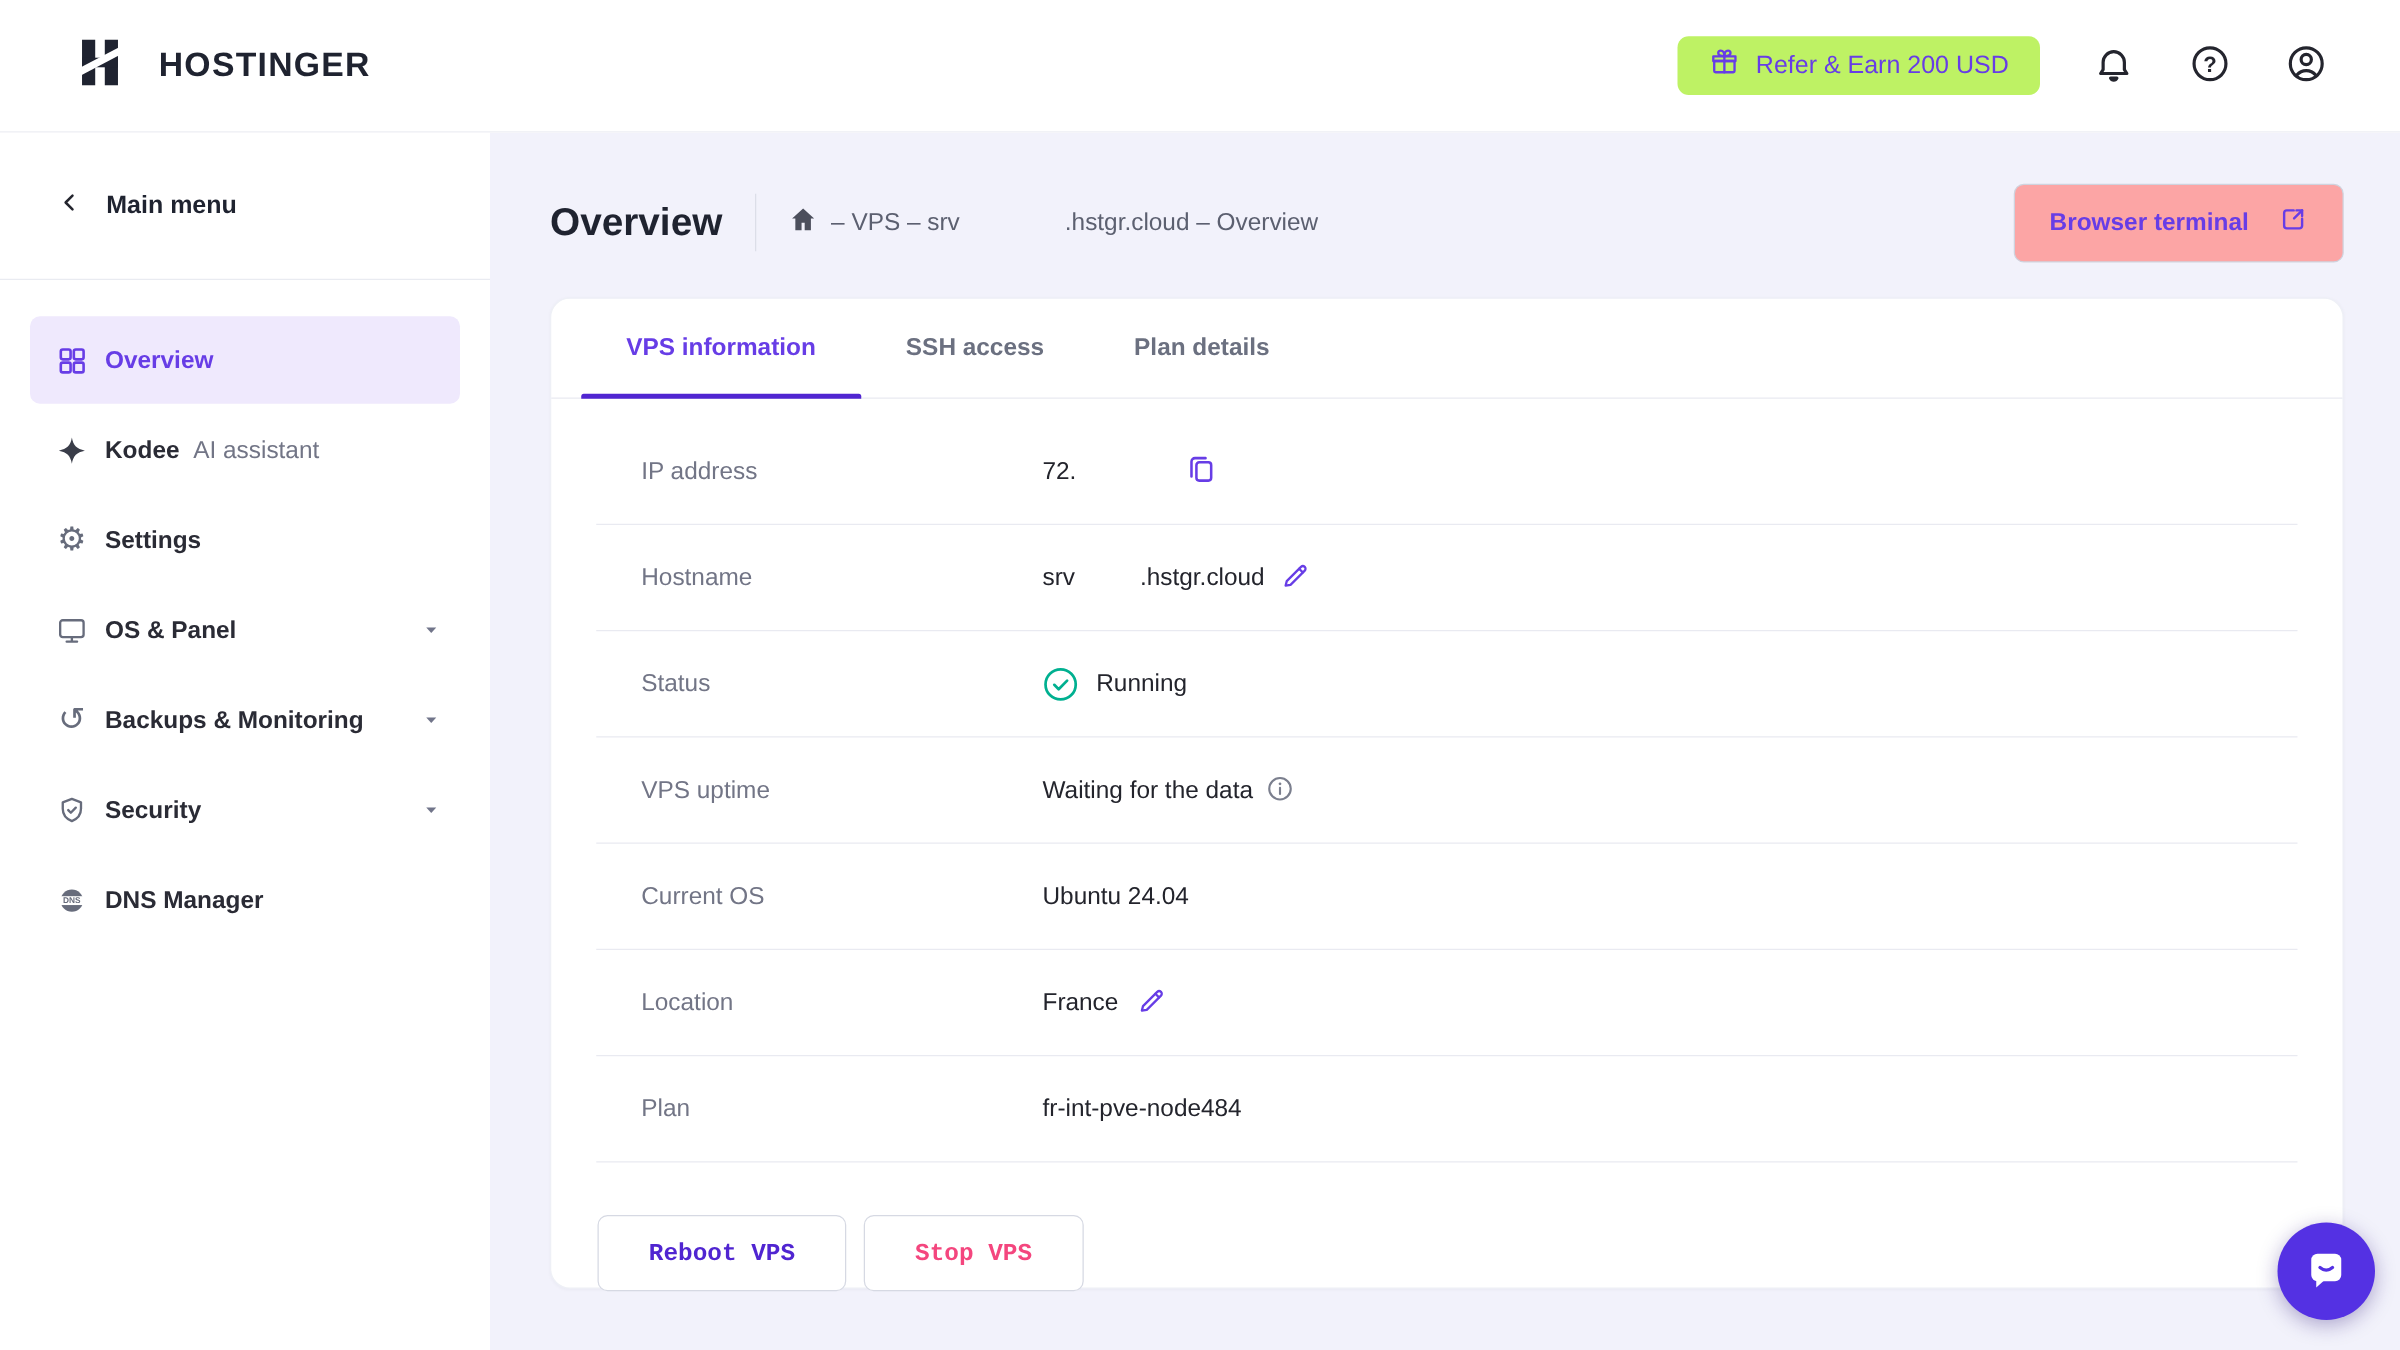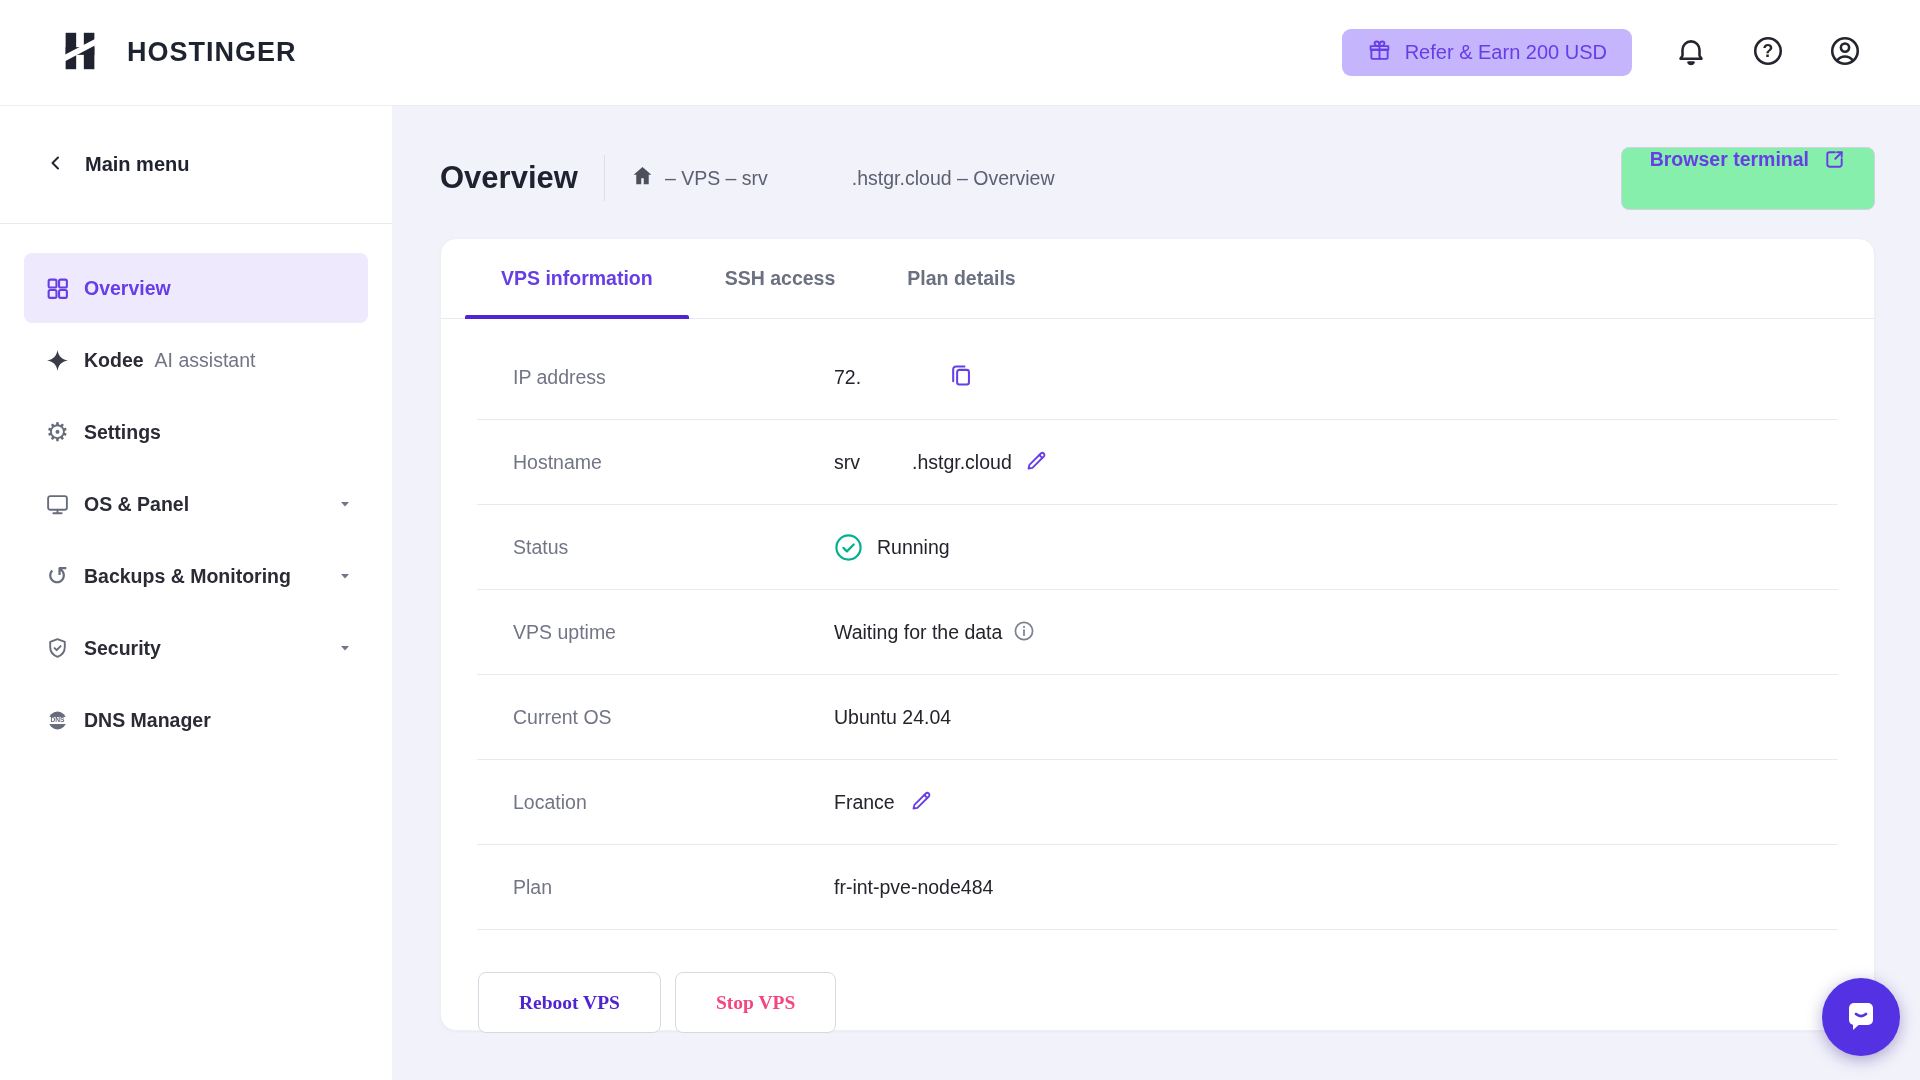--- a/index.html
+++ b/index.html
@@ -12,21 +12,21 @@
   
   .app-header{
     position:absolute; left:0; top:0; width:1920px; height:106px;
     background:#fff; border-bottom:1px solid #edeef4;
     display:flex; align-items:center; padding:0 57px; z-index:6;
   }
   .logo{ display:flex; align-items:center; gap:24px;justify-content:center; }
   .brand-text{ font-size:27px; font-weight:700; letter-spacing:1px; color:#1f2330; }
   .header-right{ margin-left:auto; display:flex; align-items:center; gap:41px; }
   .refer-pill{
-    height:47px; padding:0 25px; border-radius:9px; background:#c4b5fd;
+    height:47px; padding:0 25px; border-radius:9px; background:#bef264;
     color:#673de6; font-size:20px; font-weight:500; display:flex; align-items:center; gap:13px;
     border:none; cursor:pointer; font-family:inherit;
   }
   .icon-btn{ width:36px; height:36px; display:flex; align-items:center; justify-content:center; background:none; border:none; cursor:pointer; }
 
   
   .sidebar{ position:absolute; left:0; top:106px; width:392px; bottom:0; background:#fff; z-index:5; }
   .main-menu-row{
     height:118px; border-bottom:1px solid #e9ebf1; display:flex; align-items:center;
     padding-left:48px; gap:22px; font-size:20px; font-weight:600; color:#1f2330; cursor:pointer;
@@ -46,21 +46,21 @@
 
   
   .main{ position:absolute; left:392px; top:106px; right:0; bottom:0; background:#f2f2fb; }
   .page-head{ height:132px; display:flex; align-items:center; padding:12px 45px 0 48px; }
   .page-title{ font-size:31px; font-weight:700; color:#1f2330; }
   .vdiv{ width:1px; height:46px; background:#dcdee8; margin:0 26px; }
   .breadcrumb{ display:flex; align-items:center; gap:11px; font-size:19.5px; color:#5c6070; }
   .crumb-gap{ width:62px; }
   .terminal-btn{
     margin-left:auto; height:63px; padding:0 28px; border-radius:8px;
-    background:#86efac; border:1px solid #cfd3de; display:flex; gap:14px;
+    background:#fca5a5; border:1px solid #cfd3de; display:flex; align-items:center; gap:24px;
     color:#673de6; font-size:19.5px; font-weight:700; cursor:pointer; font-family:inherit;
   }
 
   
   .card{
     position:absolute; left:48px; right:45px; top:132px; bottom:49px;
     background:#fff; border-radius:16px; border:1px solid #eef0f6;
     box-shadow:0 1px 3px rgba(30,30,60,.04);
   }
   .tabs{ display:flex; height:80px; padding:0 24px; border-bottom:1px solid #e9eaf1; }
@@ -75,21 +75,21 @@
   }
   .rows{ margin:16px 36px; }
   .row{ height:85px; border-bottom:1px solid #e9eaf1; display:flex; align-items:center; padding-left:36px; }
   .row-label{ width:321px; flex:0 0 321px; font-size:19.5px; color:#727586; }
   .row-value{ display:flex; align-items:center; font-size:19.5px; color:#23242c; }
   .sp86{ width:86px; } .sp52{ width:52px; } .g12{ width:12px; } .g14{ width:14px; } .g10{ width:10px; }
   .inline-icon-btn{ background:none; border:none; cursor:pointer; display:flex; align-items:center; padding:0; }
   .card-footer{ display:flex; gap:14px; padding:26px 36px 0 37px; }
   .btn{
     height:61px; border-radius:8px; border:1px solid #d6d9e3; background:#fff;
-    font-size:19.5px; font-weight:700; padding:0 40px; cursor:pointer; font-family:Liberation Serif, serif;
+    font-size:19.5px; font-weight:700; padding:0 40px; cursor:pointer; font-family:Liberation Mono, monospace;
   }
   .btn-reboot{ color:#5025d1; }
   .btn-stop{ color:#f4467e; }
 
   
   .chat-launcher{
     position:absolute; right:20px; bottom:24px; width:78px; height:78px; border-radius:50%;
     background:#5431e3; border:none; cursor:pointer; display:flex; align-items:center; justify-content:center;
     box-shadow:0 4px 16px rgba(40,20,120,.35); z-index:10;
   }

